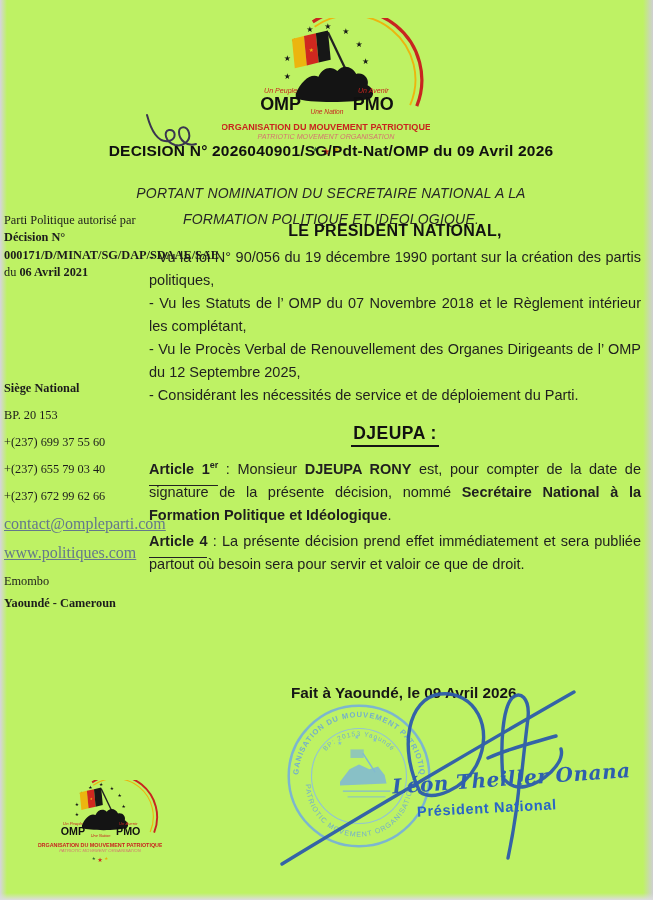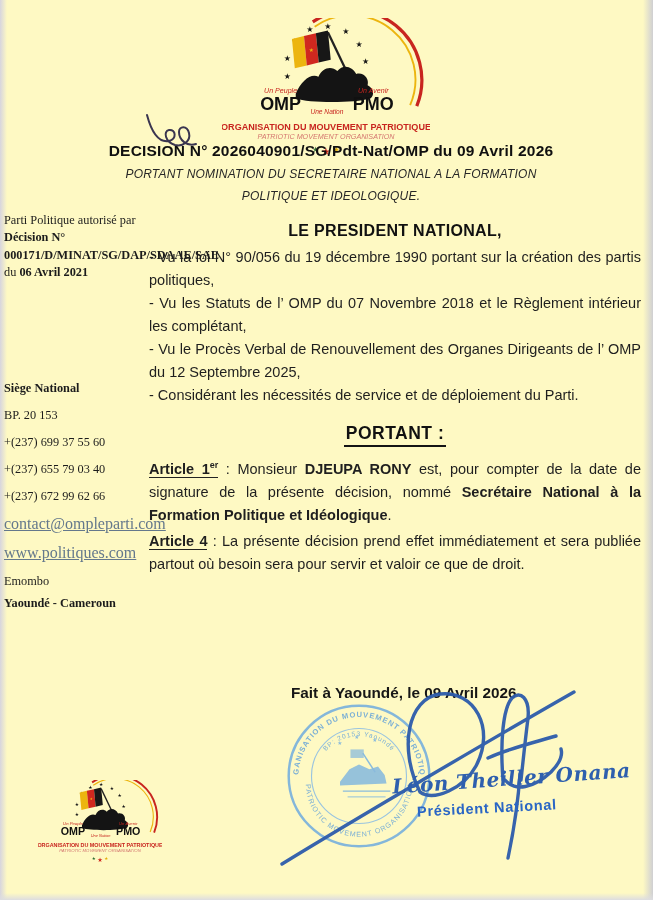--- a/index.html
+++ b/index.html
@@ -1,53 +1,53 @@
 <!DOCTYPE html>
 <html><head>
 <meta charset="utf-8">
 <style>
   html,body{margin:0;padding:0;background:#e9e9ec;}
   .page{
     position:relative;width:653px;height:900px;margin:0 auto;
-    background:#fef9c3;overflow:hidden;
+    background:#bef264;overflow:hidden;
     font-family:"Liberation Sans",sans-serif;color:#1f1f1f;
   }
   .edge-left{position:absolute;left:0;top:0;bottom:0;width:7px;
     background:linear-gradient(90deg,#d7d5de 0%,rgba(254,254,254,0) 100%);pointer-events:none;}
   .edge-right{position:absolute;right:0;top:0;bottom:0;width:10px;
     background:linear-gradient(270deg,#cfcfd3 0%,rgba(254,254,254,0) 100%);pointer-events:none;}
   .edge-bottom{position:absolute;left:0;right:0;bottom:0;height:7px;
     background:linear-gradient(0deg,#dddde0 0%,rgba(254,254,254,0) 100%);pointer-events:none;}
 
   
   .logo-top{position:absolute;left:222px;top:18px;width:208px;height:144px;}
   .paraph{position:absolute;left:142px;top:110px;width:72px;height:54px;}
   .doc-header{position:absolute;left:96px;top:142px;width:470px;text-align:center;}
   .doc-title{font-size:15.5px;font-weight:bold;white-space:nowrap;color:#101010;letter-spacing:.2px;}
-  .doc-subtitle{margin:3px auto 0;width:432px;font-style:italic;font-size:12px;
+  .doc-subtitle{margin:21px auto 0;width:432px;font-style:italic;font-size:14px;
     line-height:1.85;color:#272727;letter-spacing:.2px;}
 
   
   .sidebar{position:absolute;left:4px;top:212px;width:142px;
     font-family:"Liberation Serif",serif;font-size:12.3px;color:#1c1c1c;}
   .sb-auth{line-height:1.42;}
   .sb-hq{margin-top:99px;font-weight:bold;}
   .sb-line{margin-top:12px;}
   .sb-link{display:block;margin-top:11px;color:#64788c;text-decoration:underline;font-size:16px;}
   .sb-district{margin-top:12px;}
   .sb-city{margin-top:7px;font-weight:bold;}
 
   
   .main{position:absolute;left:149px;top:222px;width:492px;}
   .body-heading{text-align:center;font-size:16px;font-weight:bold;letter-spacing:.3px;margin:0 0 6px 0;color:#111;}
   .para{margin:0;font-size:14.5px;line-height:23px;text-align:justify;}
   .decide-wrap{text-align:center;margin:16px 0 7px 0;}
   .decide{display:inline-block;font-size:17.5px;font-weight:bold;letter-spacing:.5px;
     border-bottom:2.5px solid #141414;padding:0 2px 1px;color:#111;}
-  .art-label{font-weight:bold;border-bottom:1.6px solid #222;padding-bottom:0px;}
+  .art-label{font-weight:bold;border-bottom:1.6px solid #222;padding-bottom:8px;}
   .art-label sup{font-size:.62em;}
   .art-para{margin:0 0 3px 0;}
   strong{font-weight:bold;}
 
   
   .place-date{position:absolute;left:291px;top:684px;font-size:15.3px;font-weight:bold;color:#161616;}
   .stamp{position:absolute;left:283px;top:700px;width:152px;height:152px;opacity:.88;}
   .signature{position:absolute;left:262px;top:686px;width:320px;height:185px;}
   .signer-name{position:absolute;left:392px;top:768px;width:190px;text-align:center;
     font-family:"DejaVu Serif",serif;font-style:italic;font-weight:bold;font-size:20px;
@@ -128,21 +128,21 @@
   </div>
 
   <div class="main">
     <p class="body-heading">LE PRESIDENT NATIONAL,</p>
     <p class="para">- Vu la loi N° 90/056 du 19 décembre 1990 portant sur la création des partis politiques,</p>
     <p class="para">- Vu les Statuts de l’ OMP du 07 Novembre 2018 et le Règlement intérieur les complétant,</p>
     <p class="para">- Vu le Procès Verbal de Renouvellement des Organes Dirigeants de l’ OMP du 12 Septembre 2025,</p>
     <p class="para">- Considérant les nécessités de service et de déploiement du Parti.</p>
 
     <div class="decide-wrap">
-      <span class="decide">PORTANT :</span>
+      <span class="decide">DJEUPA :</span>
     </div>
 
     <p class="para art-para"><span class="art-label"><span>Article 1</span><sup>er</sup></span><span> : Monsieur </span><strong>DJEUPA RONY</strong><span> est, pour compter de la date de signature de la présente décision, nommé </span><strong>Secrétaire National à la Formation Politique et Idéologique</strong><span>.</span></p>
 
 
     <p class="para art-para"><span class="art-label">Article 4</span><span> : La présente décision prend effet immédiatement et sera publiée partout où besoin sera pour servir et valoir ce que de droit.</span></p>
   </div>
 
   <div class="place-date">Fait à Yaoundé, le 09 Avril 2026</div>
 

